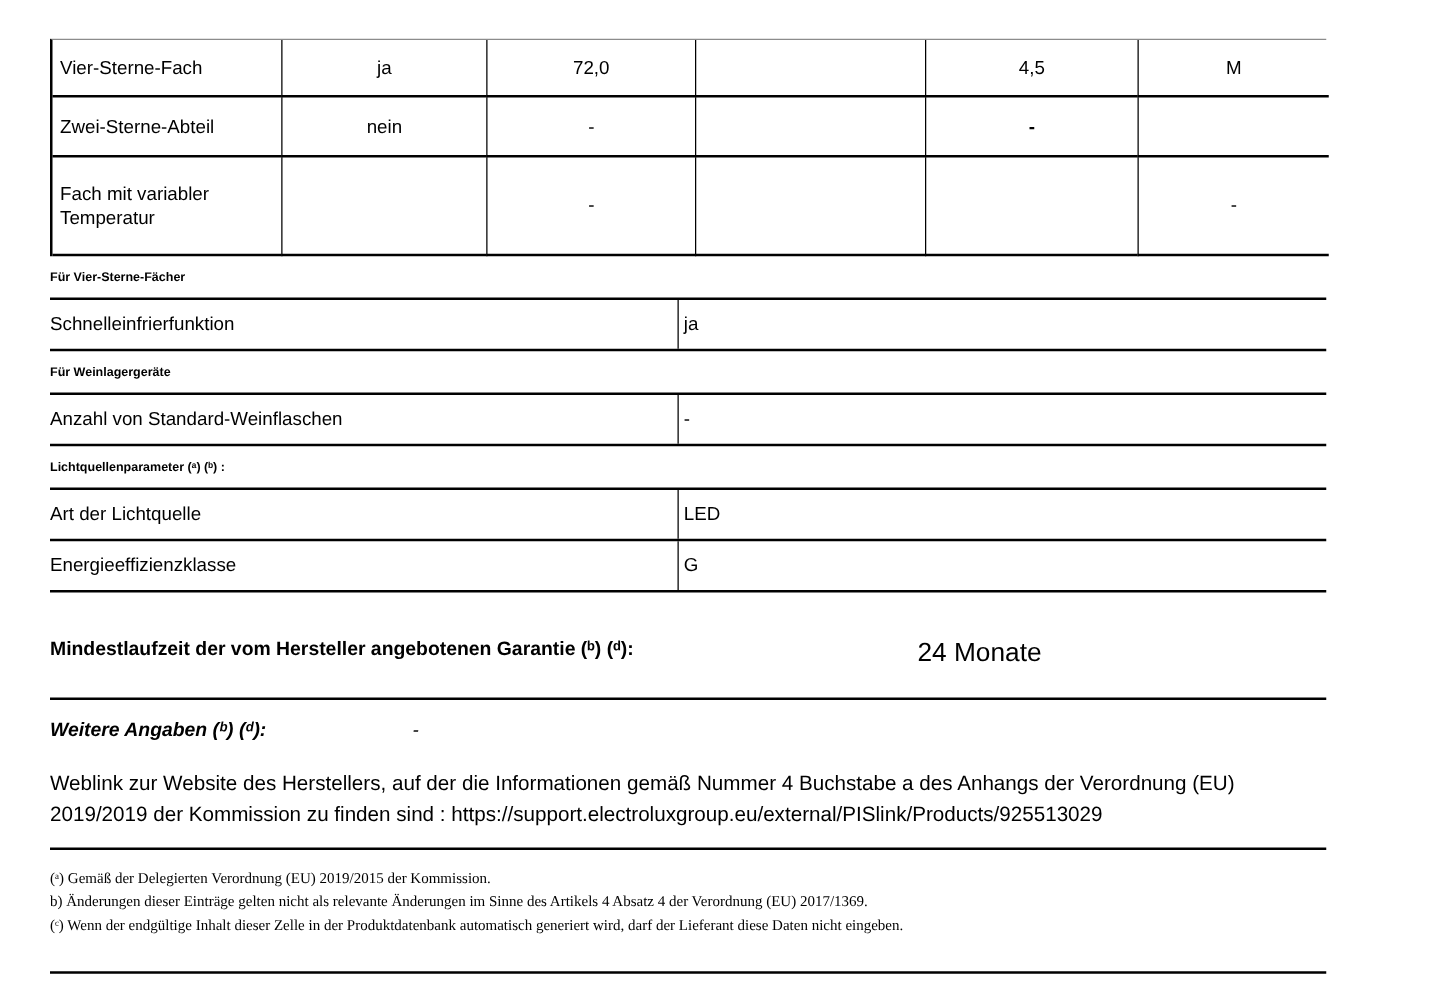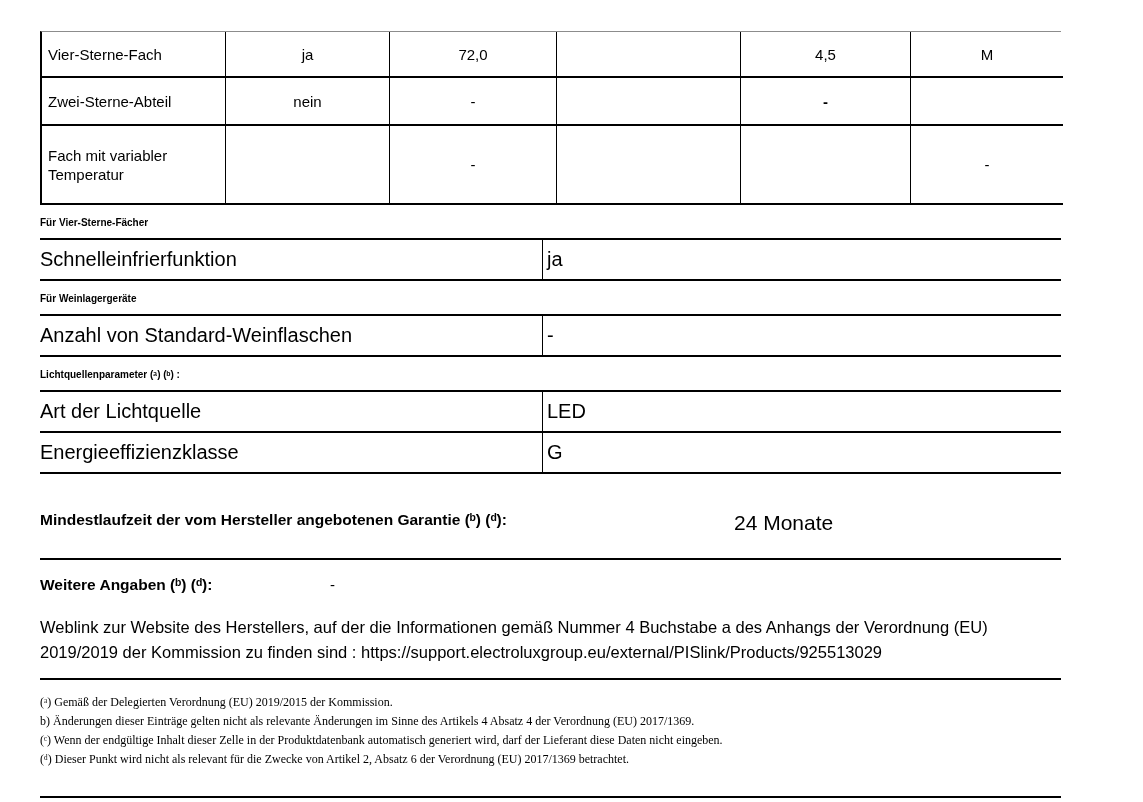--- a/index.html
+++ b/index.html
@@ -52,21 +52,21 @@
     font-weight: 700;
     font-size: 10px;
     padding: 12px 0 10px 0;
     border-bottom: 2px solid #000;
   }
   .sec-row {
     display: flex;
     align-items: stretch;
     min-height: 41px;
     border-bottom: 2px solid #000;
-    font-size: 20px;
+    font-size: 15px;
   }
   .sec-row .rlabel {
     width: 503px;
     border-right: 1.5px solid #000;
     display: flex;
     align-items: center;
     padding-right: 10px;
   }
   .sec-row .rvalue {
     flex: 1;
@@ -89,20 +89,21 @@
     left: 694px;
     top: 13px;
     font-weight: 400;
     font-size: 21px;
   }
   .additional-row {
     position: relative;
     padding: 16px 0 4px 0;
     font-weight: 700;
     font-size: 15.5px;
+    font-style: italic;
   }
   .additional-row .avalue {
     position: absolute;
     left: 290px;
     top: 16px;
     font-weight: 400;
     font-size: 15px;
   }
 
   
@@ -191,19 +192,18 @@
     </div>
 
     <p class="weblink-para"><span>Weblink zur Website des Herstellers, auf der die Informationen gemäß Nummer 4 Buchstabe a des Anhangs der Verordnung (EU) 2019/2019 der Kommission zu finden sind : </span><span>https://support.electroluxgroup.eu/external/PISlink/Products/925513029</span></p>
 
     <div class="rule"></div>
 
     <div class="footnotes">
       <div>(ᵃ) Gemäß der Delegierten Verordnung (EU) 2019/2015 der Kommission.</div>
       <div>b) Änderungen dieser Einträge gelten nicht als relevante Änderungen im Sinne des Artikels 4 Absatz 4 der Verordnung (EU) 2017/1369.</div>
       <div>(ᶜ) Wenn der endgültige Inhalt dieser Zelle in der Produktdatenbank automatisch generiert wird, darf der Lieferant diese Daten nicht eingeben.</div>
-      <div>(ᵈ) Dieser Punkt wird nicht als relevant für die Zwecke von Artikel 2, Absatz 6 der Verordnung (EU) 2017/1369 betrachtet.</div>
     </div>
 
     <div class="rule-final"></div>
 
   </div>
 </div>
 
 </body></html>

